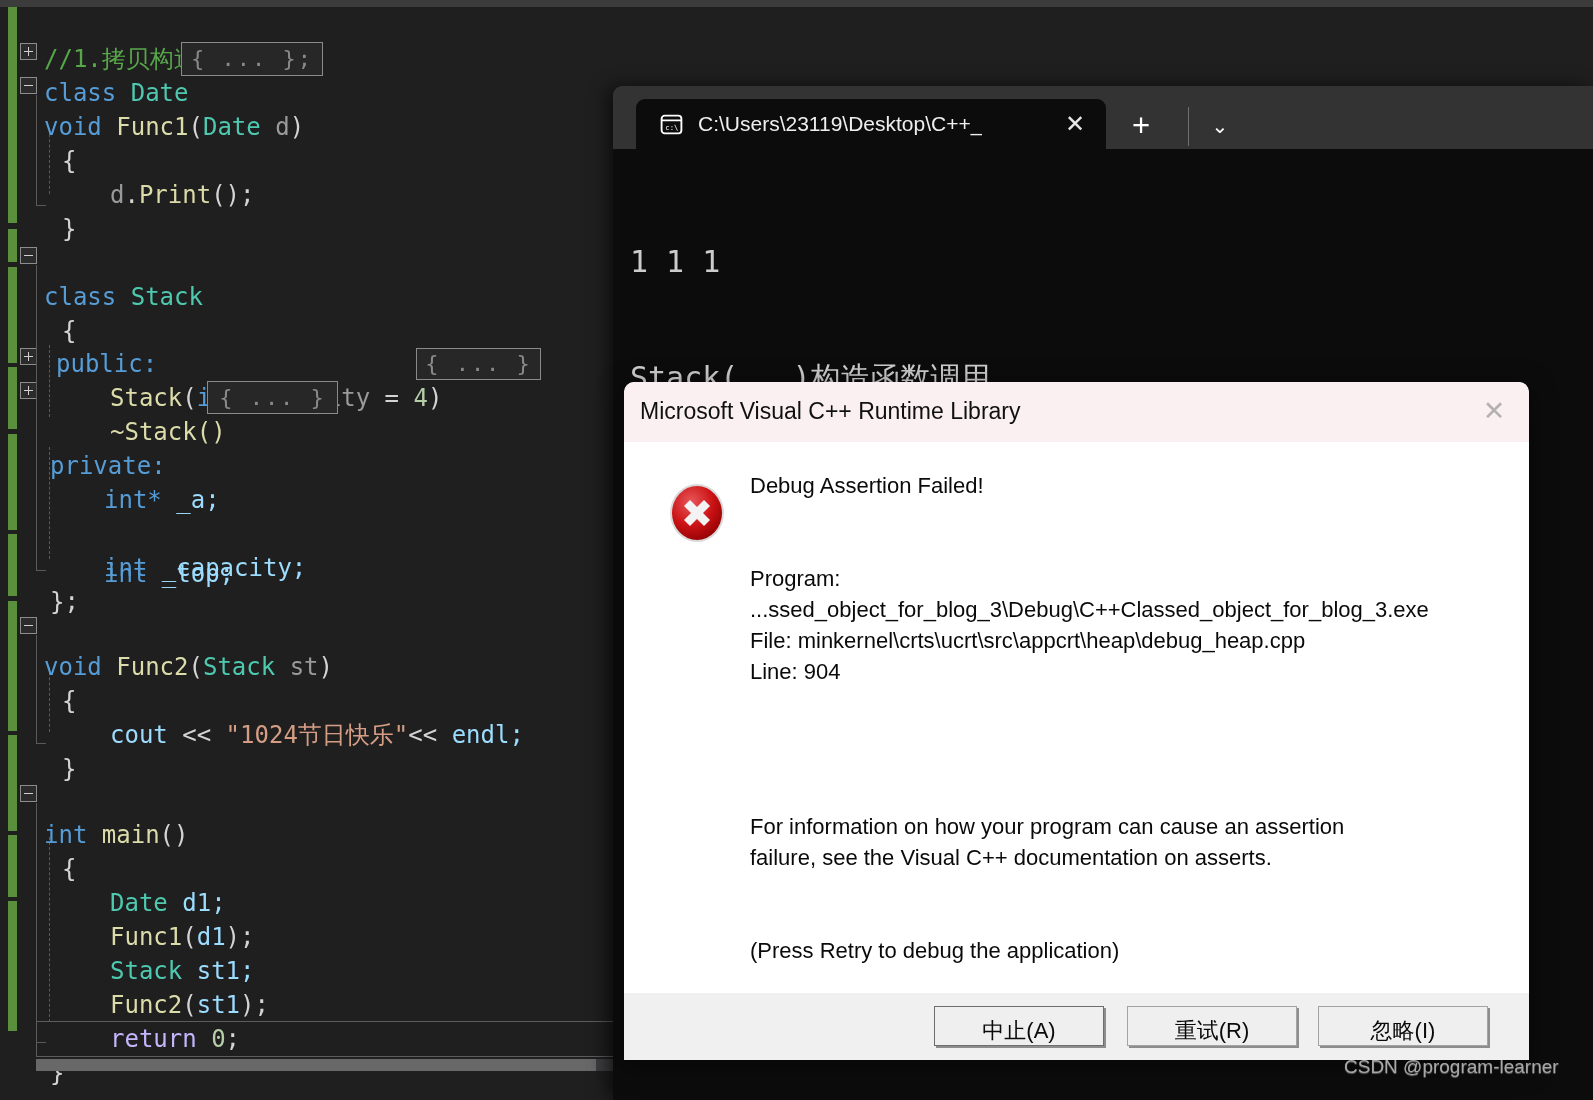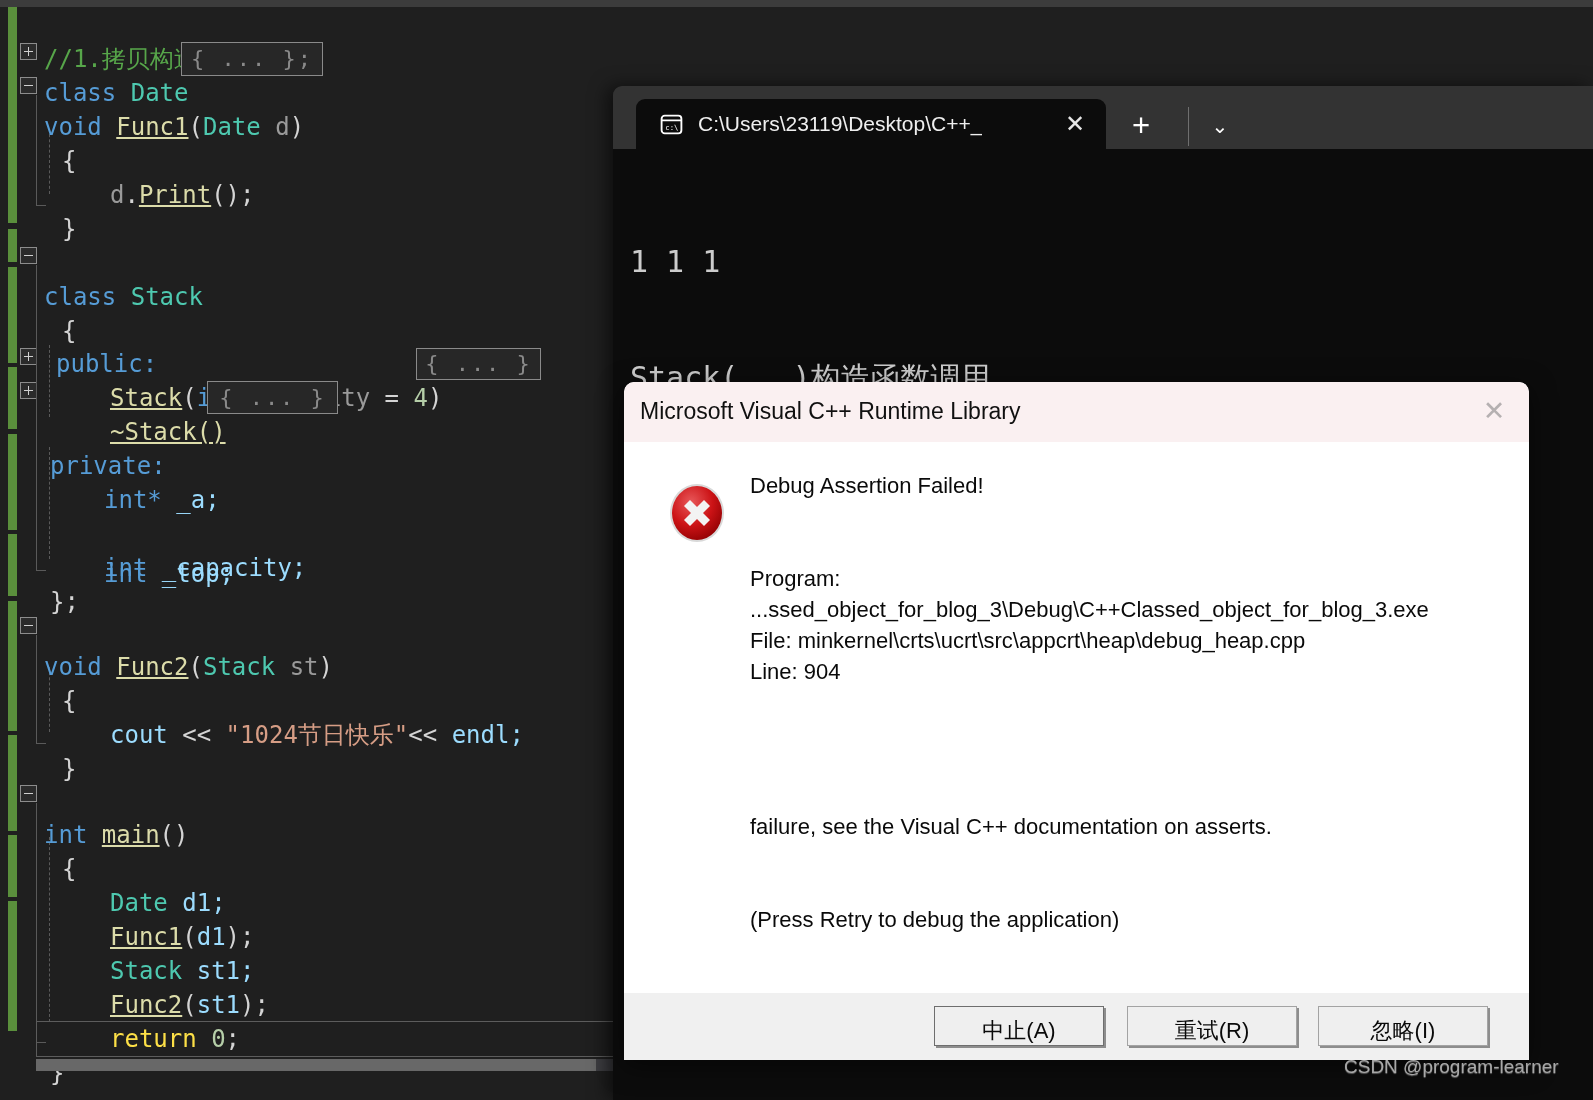--- a/index.html
+++ b/index.html
@@ -53,26 +53,26 @@
     height: 33.5px;
     white-space: pre;
     font-family: "DejaVu Sans Mono", monospace;
     font-size: 24px;
     line-height: 33.5px;
   }
   .ln-text { position: absolute; left: 44px; }
   .c-comment { color: #57a64a; }
   .c-kw      { color: #569cd6; }
   .c-type    { color: #4ec9b0; }
-  .c-fn      { color: #dcdcaa; text-decoration: underline; }
+  .c-fn      { color: #dcdcaa; }
   .c-var     { color: #9cdcfe; }
   .c-plain   { color: #d4d4d4; }
   .c-str     { color: #d69d85; }
   .c-num     { color: #b5cea8; }
-  .c-ctrl    { color: #fde047; }
+  .c-ctrl    { color: #c4b5fd; }
   .c-punct   { color: #d4d4d4; }
   .c-param   { color: #9a9a9a; }
 
   .fold-box {
     position: absolute;
     left: 20px;
     width: 17px; height: 17px;
     border: 1px solid #8c8c8c;
     background: #2b2b2b;
     box-sizing: border-box;
@@ -554,20 +554,21 @@
       <div class="gap"></div>
       <div class="gap"></div>
       <p>Program:</p>
       <p>...ssed_object_for_blog_3\Debug\C++Classed_object_for_blog_3.exe</p>
       <p>File: minkernel\crts\ucrt\src\appcrt\heap\debug_heap.cpp</p>
       <p>Line: 904</p>
       <div class="gap"></div>
       <div class="gap"></div>
       <div class="gap"></div>
       <div class="gap"></div>
+      <p>For information on how your program can cause an assertion</p>
       <p>failure, see the Visual C++ documentation on asserts.</p>
       <div class="gap"></div>
       <div class="gap"></div>
       <p>(Press Retry to debug the application)</p>
     </div>
   </div>
 
   <div id="dialog-buttons">
     <div class="dlg-btn" id="btn-abort">中止(A)</div>
     <div class="dlg-btn" id="btn-retry">重试(R)</div>

